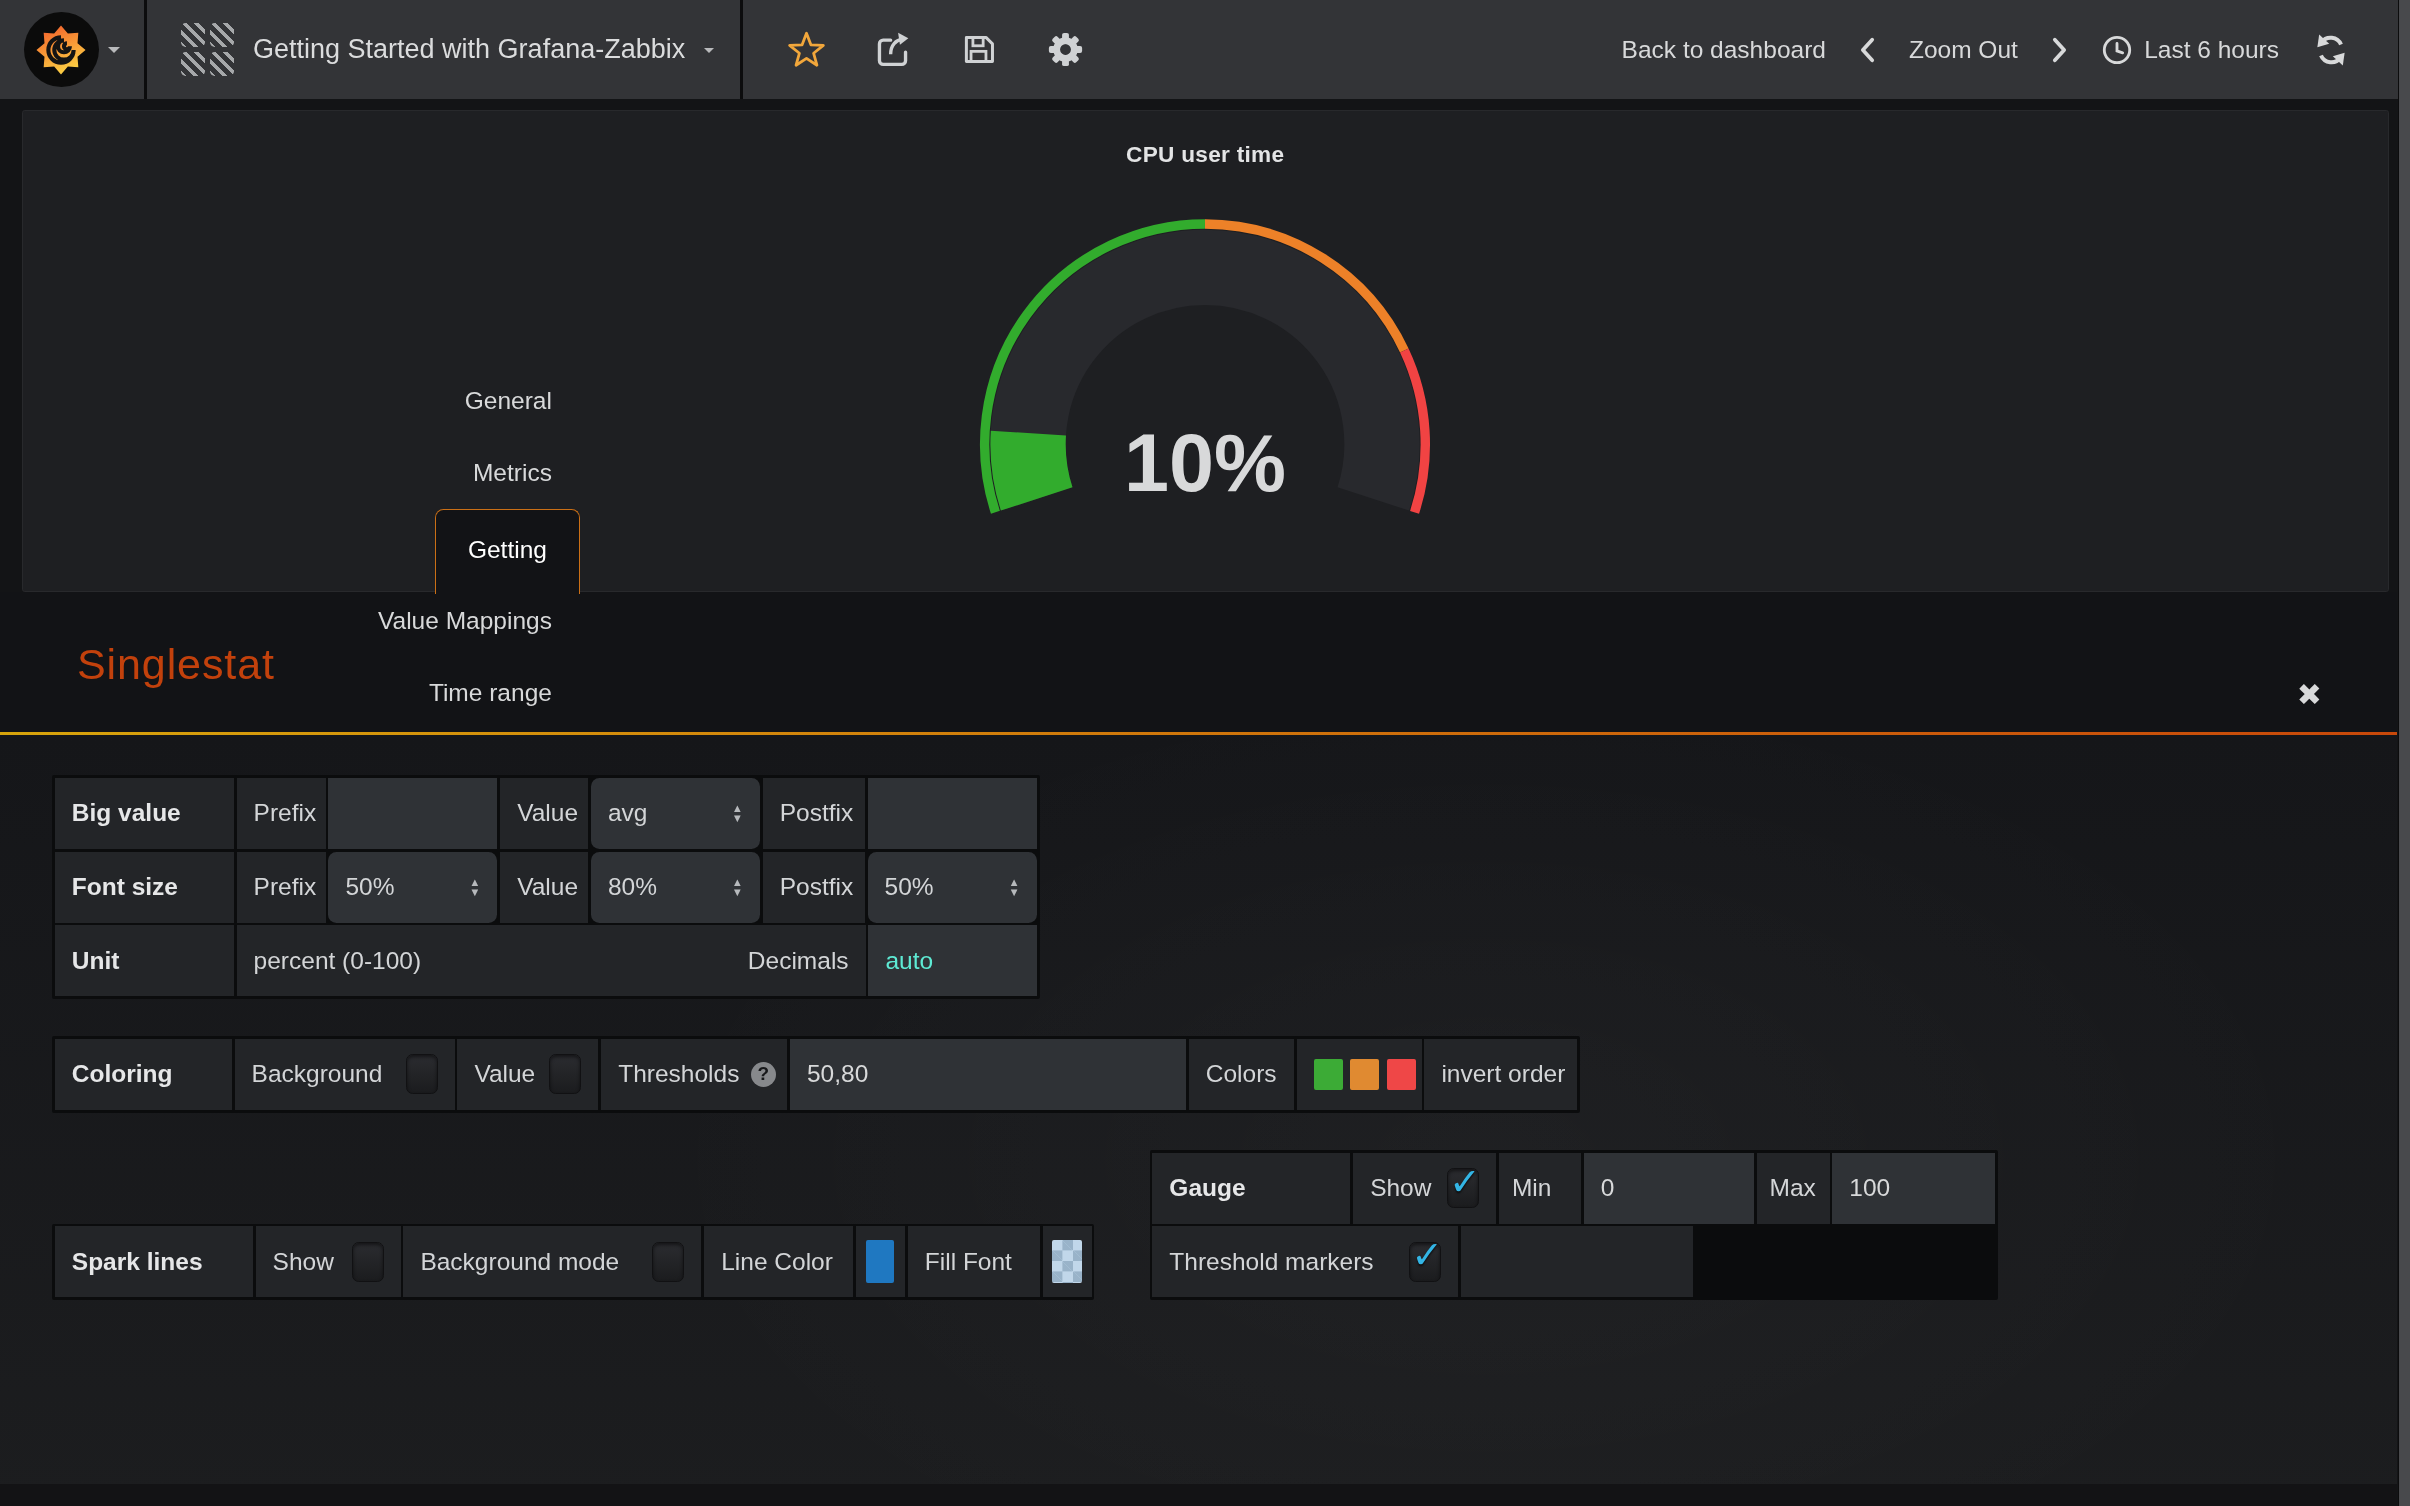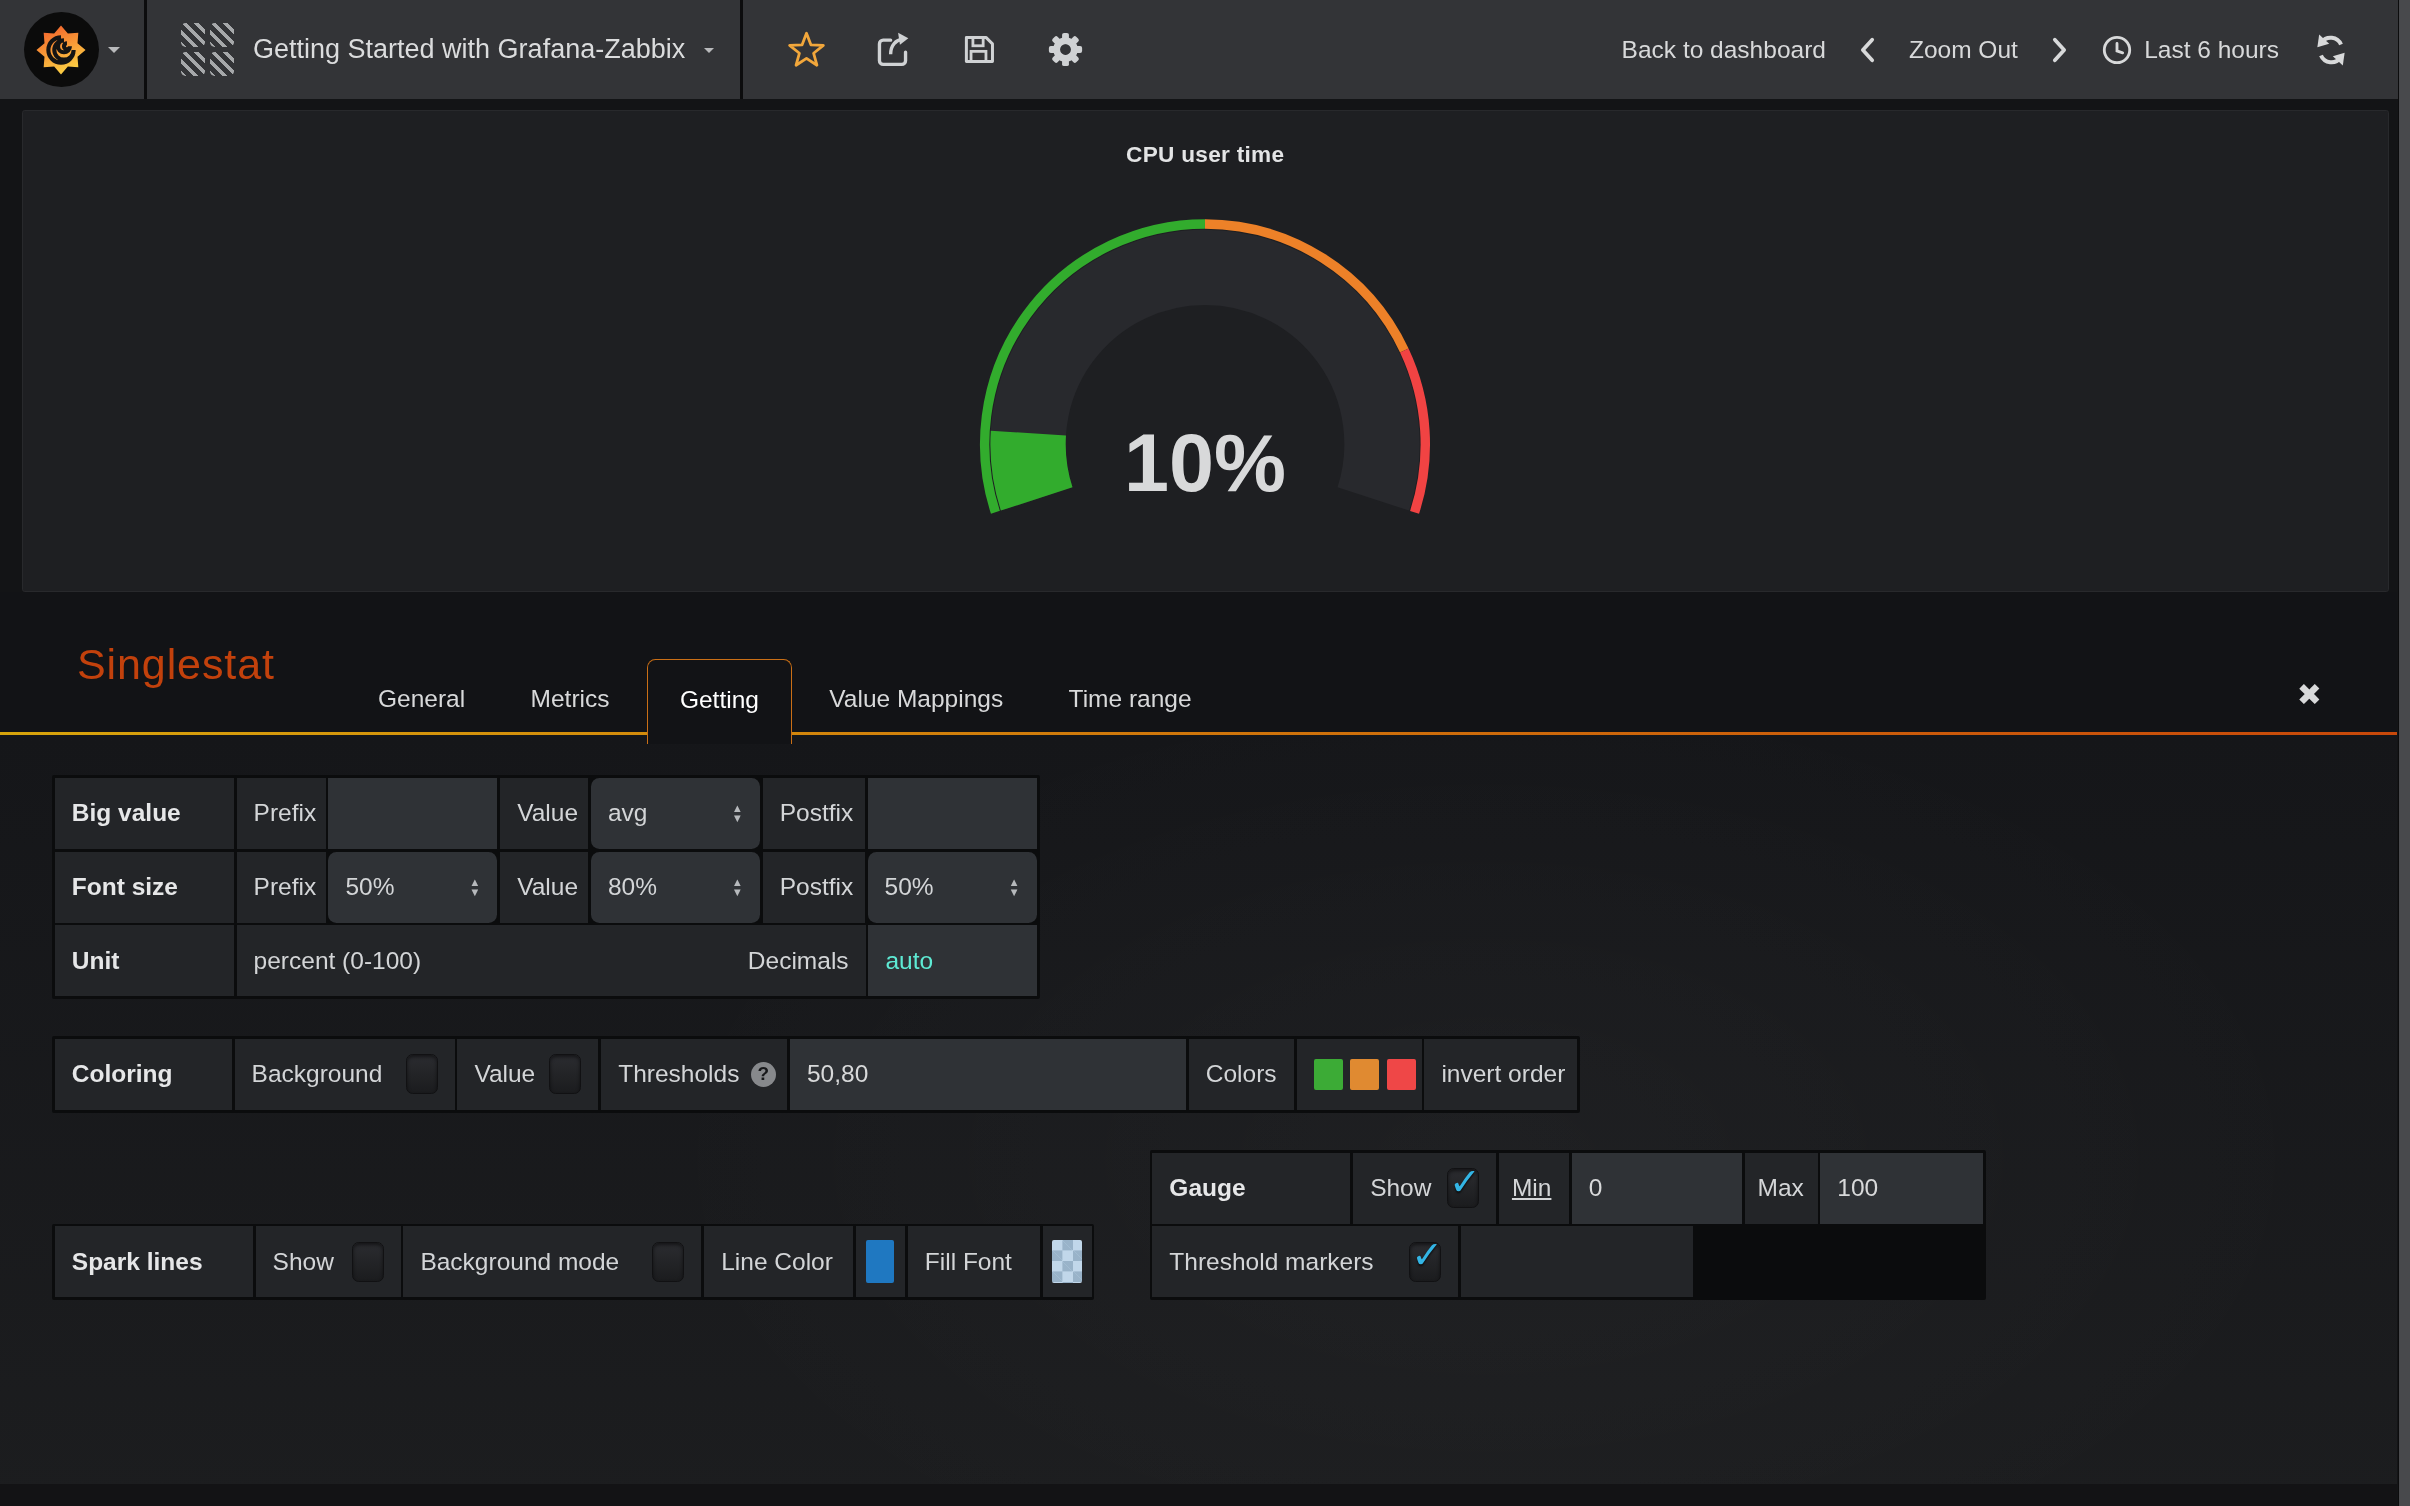--- a/index.html
+++ b/index.html
@@ -29,21 +29,21 @@
   
   .panel { position:absolute; left:21.7px; top:110px; width:2367px; height:482px; background:#1E1F22; border:0.9px solid #28292C; border-radius:2.8px; }
   .panel-title { text-align:center; padding-top:31px; font-size:22.6px; font-weight:bold; color:#E3E4E5; letter-spacing:0.3px; }
   .gauge-svg { position:absolute; left:50%; top:0; transform:translateX(-50%); }
   .gauge-value { font-size:86px; font-weight:bold; fill:#D8D9DA; }
 
   
   .editor-header { position:absolute; left:0; top:592px; width:2397px; height:143px; background:#121316; }
   .editor-header::after { content:""; position:absolute; left:0; bottom:0; width:100%; height:2.8px; background:linear-gradient(90deg,#D7A40C,#C7480A); z-index:1; }
   .panel-type-title { position:absolute; left:77px; top:50%; transform:translateY(-50%); font-size:43px; color:#c2410c; letter-spacing:0.9px; }
-  .tabs { position:absolute; left:350px; bottom:0; display:flex; align-items:flex-end; z-index:2; }
+  .tabs { position:absolute; left:350px; bottom:6px; display:flex; align-items:flex-end; z-index:2;flex-direction:column; }
   .tab { height:72px; line-height:72px; padding:0 28px; margin-right:9.4px; font-size:24.5px; color:#D8D9DA; cursor:pointer; }
   .tab.active { background:#121316; border:1.9px solid #CA6F16; border-bottom:none; border-radius:8.5px 8.5px 0 0; height:85px; line-height:79px; margin-bottom:-8.5px; padding:0 32px; position:relative; z-index:5; color:#FFFFFF; }
   .close-x { position:absolute; right:75px; top:88px; font-size:30px; font-weight:bold; color:#D8D9DA; cursor:pointer; z-index:3; line-height:1; }
 
   
   .editor-body { position:absolute; left:0; top:735px; width:2397px; height:771px;
     background: radial-gradient(1318px 753px at 62% 55%, rgba(255,255,255,0.028), rgba(255,255,255,0) 65%),
                 linear-gradient(#151619,#1C1D1F); }
   .editor-body::after { content:""; position:absolute; left:0; bottom:0; width:100%; height:21.7px; background:#131315; }
 
@@ -326,21 +326,21 @@
   
   <div class="opt-table t4" style="margin-left:51px">
     <div class="row">
       <div class="cell name" style="width:198px">Gauge</div>
       <div class="cell" style="width:143px">
         <span>Show</span>
         <div class="checkbox on">
             <span class="mark">✓</span>
           </div>
       </div>
-      <div class="cell" style="width:70px; padding:0 13px;text-decoration:underline;">Min</div>
+      <div class="cell" style="width:82px; padding:0 13px;">Min</div>
       <div class="cell input" style="width:170px">0</div>
       <div class="cell" style="width:73px; padding:0 13px;">Max</div>
       <div class="cell input" style="width:163px">100</div>
     </div>
     <div class="row">
       <div class="cell" style="width:306px">
         <span>Threshold markers</span>
         <div class="checkbox on">
             <span class="mark">✓</span>
           </div>

